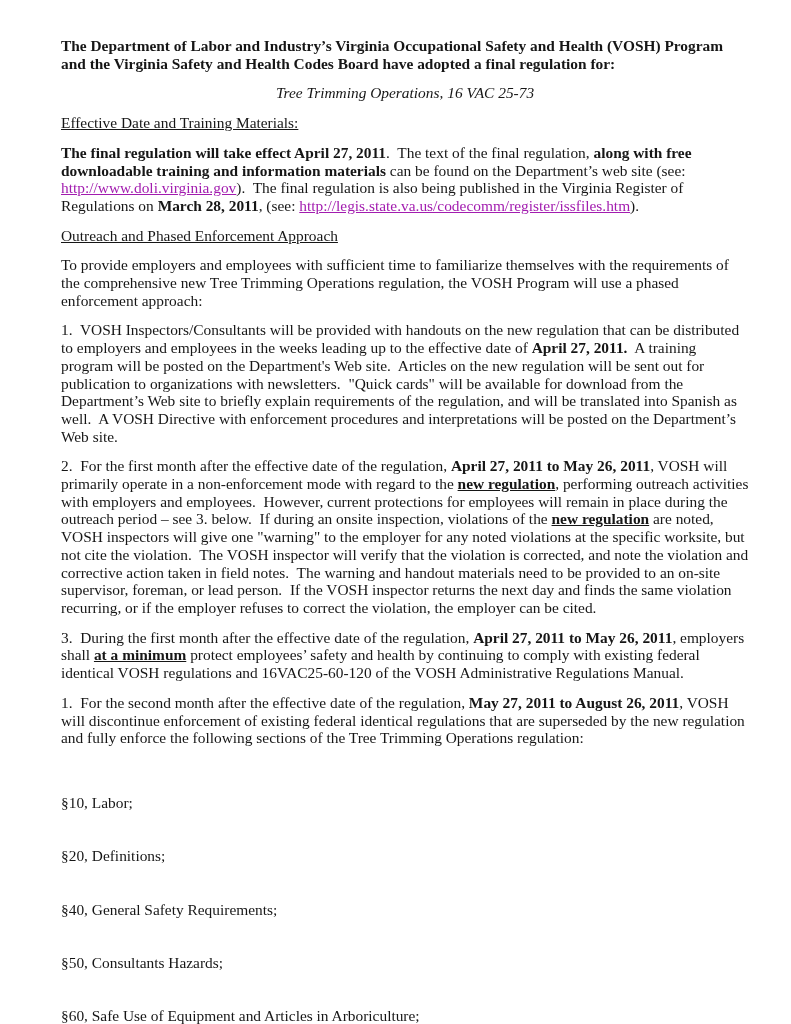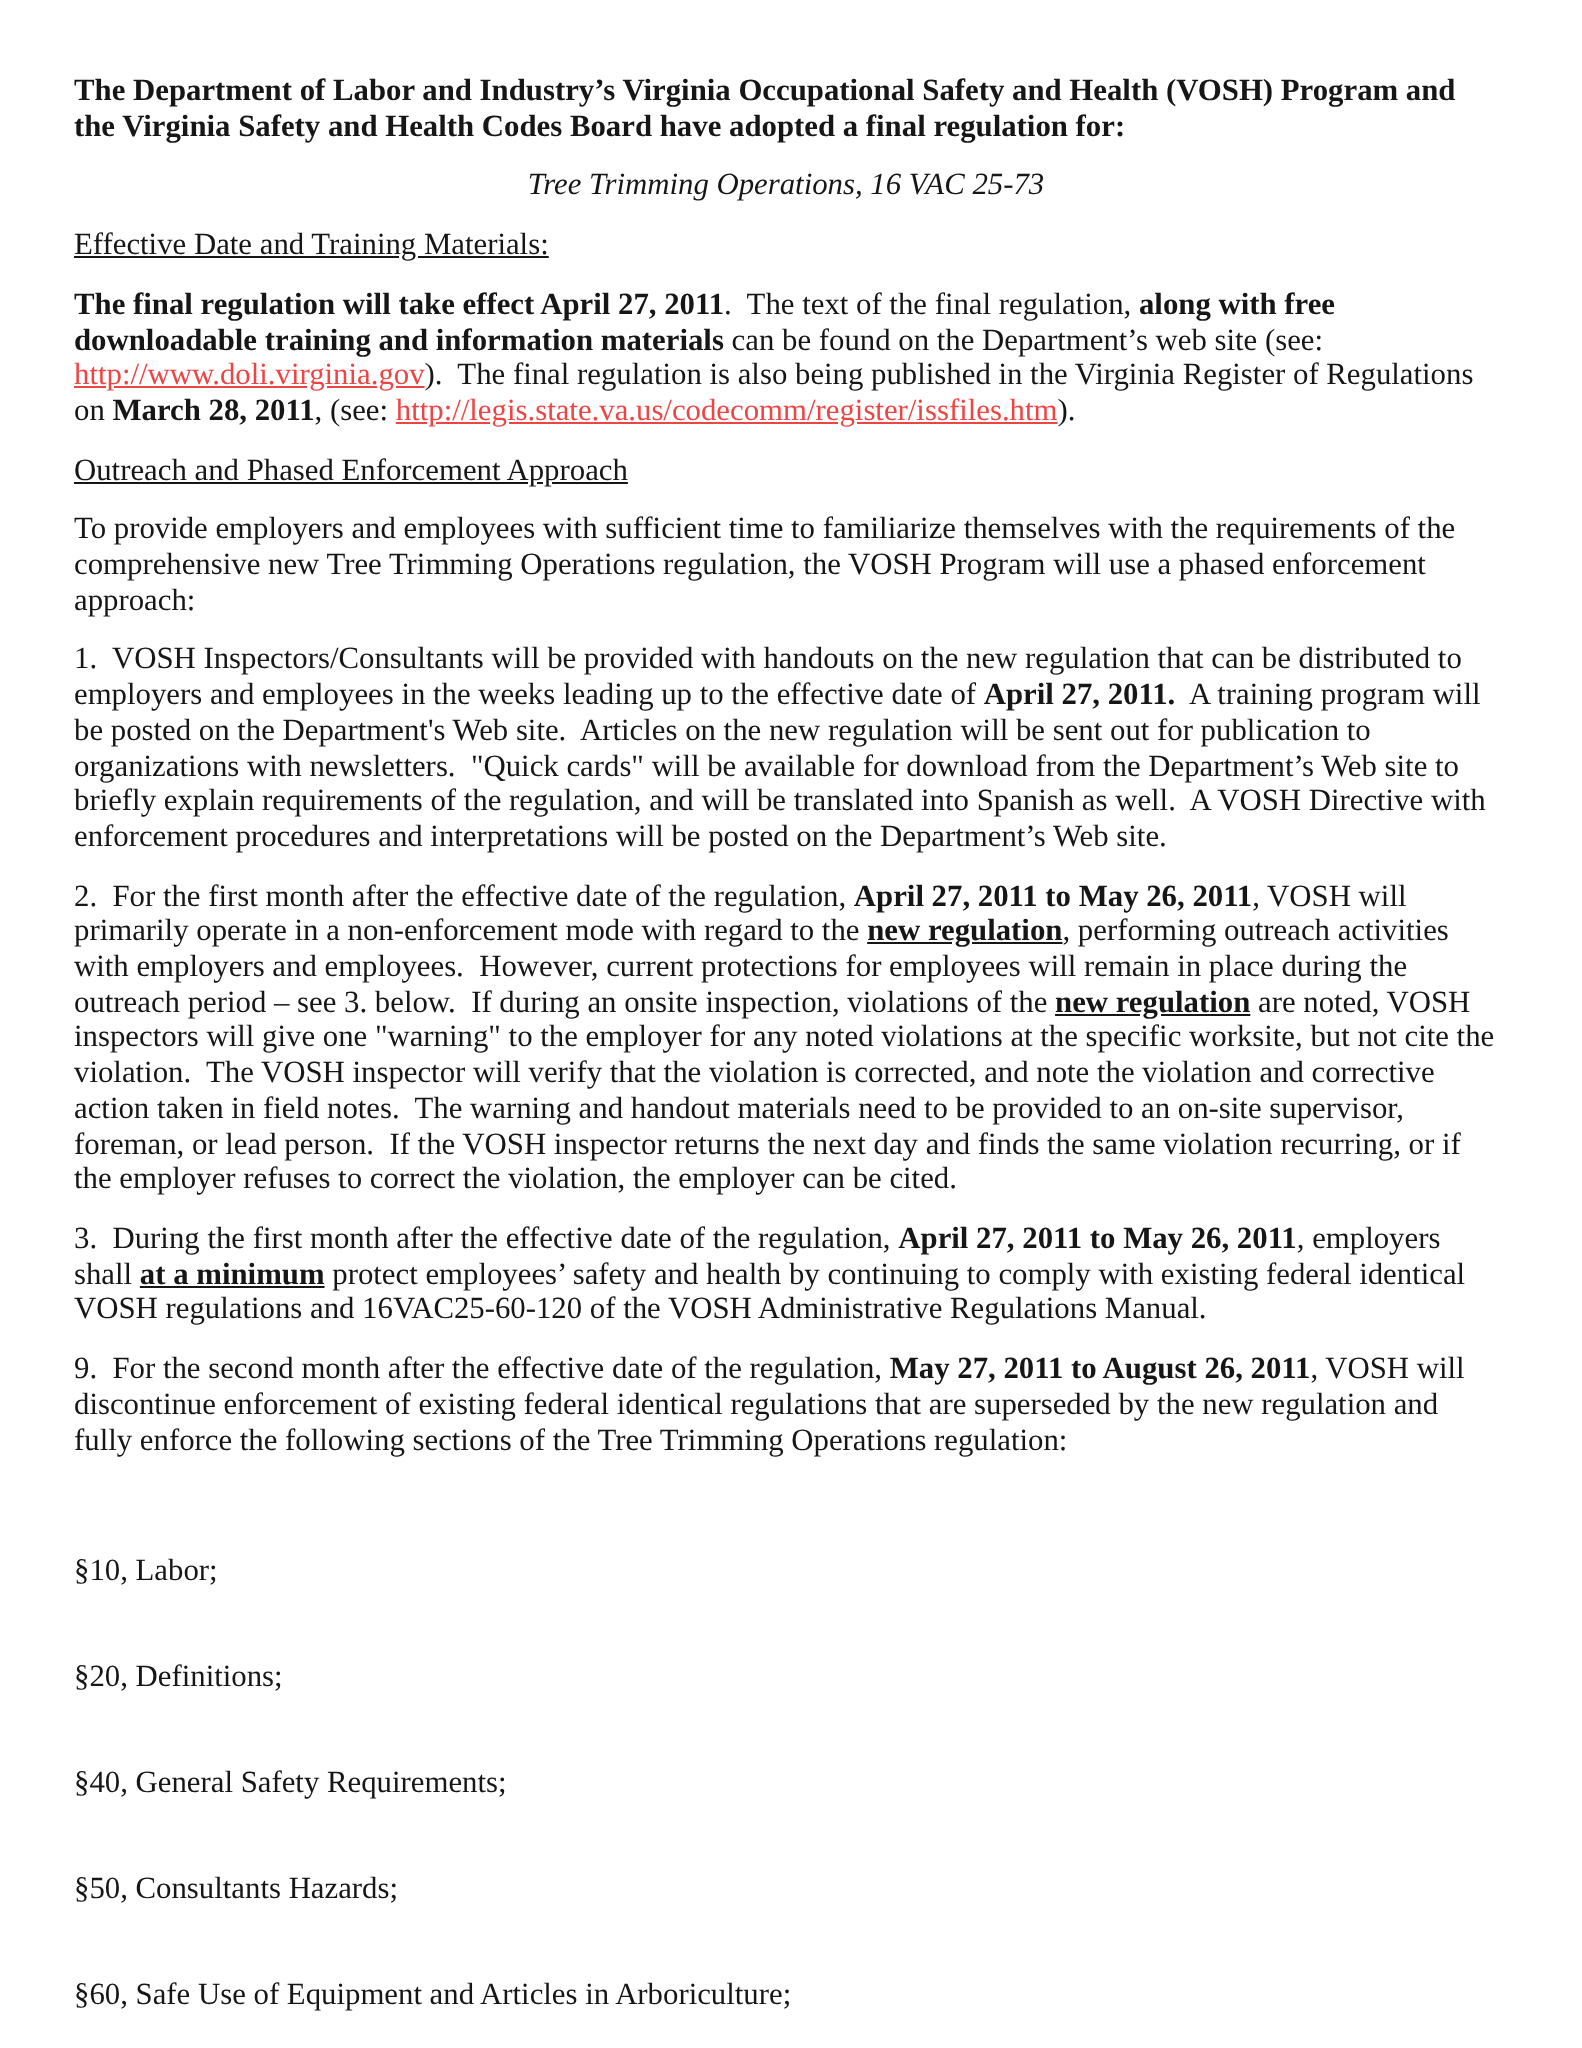--- a/index.html
+++ b/index.html
@@ -5,35 +5,35 @@
   * { box-sizing: border-box; }
   html, body { margin: 0; padding: 0; }
   body {
     width: 791px; height: 1024px;
     background: #ffffff;
     color: #161616;
     font-family: "Liberation Serif", "DejaVu Serif", serif;
   }
   .page {
     width: 791px; height: 1024px;
-    padding: 37px 42px 0 37px;
+    padding: 37px 42px 0 61px;
     overflow: hidden;
     background: #ffffff;
   }
   .para, .heading, .doc-title, .list-block {
     font-size: 15.4px;
     line-height: 17.7px;
     margin: 0 0 12px 0;
     white-space: pre-wrap;
   }
   .b  { font-weight: bold; }
   .bu { font-weight: bold; text-decoration: underline; }
   .heading  { font-weight: normal; text-decoration: underline; }
   .doc-title { font-weight: normal; font-style: italic; text-align: center; }
-  .lnk { color: #ef4444; text-decoration: underline; cursor: pointer; }
+  .lnk { color: #a21caf; text-decoration: underline; cursor: pointer; }
   .list-block div { margin: 0; }
 </style>
 </head>
 <body>
 
 <div class="page">
 
   <p class="para b">The Department of Labor and Industry’s Virginia Occupational Safety and Health (VOSH) Program and the Virginia Safety and Health Codes Board have adopted a final regulation for:</p>
 
   <p class="doc-title">Tree Trimming Operations, 16 VAC 25-73</p>
@@ -45,21 +45,21 @@
   <p class="heading">Outreach and Phased Enforcement Approach</p>
 
   <p class="para">To provide employers and employees with sufficient time to familiarize themselves with the requirements of the comprehensive new Tree Trimming Operations regulation, the VOSH Program will use a phased enforcement approach:</p>
 
   <p class="para"><span>1.  VOSH Inspectors/Consultants will be provided with handouts on the new regulation that can be distributed to employers and employees in the weeks leading up to the effective date of </span><span class="b">April 27, 2011.</span><span>  A training program will be posted on the Department's Web site.  Articles on the new regulation will be sent out for publication to organizations with newsletters.  "Quick cards" will be available for download from the Department’s Web site to briefly explain requirements of the regulation, and will be translated into Spanish as well.  A VOSH Directive with enforcement procedures and interpretations will be posted on the Department’s Web site.</span></p>
 
   <p class="para"><span>2.  For the first month after the effective date of the regulation, </span><span class="b">April 27, 2011 to May 26, 2011</span><span>, VOSH will primarily operate in a non-enforcement mode with regard to the </span><span class="bu">new regulation</span><span>, performing outreach activities with employers and employees.  However, current protections for employees will remain in place during the outreach period – see 3. below.  If during an onsite inspection, violations of the </span><span class="bu">new regulation</span><span> are noted, VOSH inspectors will give one "warning" to the employer for any noted violations at the specific worksite, but not cite the violation.  The VOSH inspector will verify that the violation is corrected, and note the violation and corrective action taken in field notes.  The warning and handout materials need to be provided to an on-site supervisor, foreman, or lead person.  If the VOSH inspector returns the next day and finds the same violation recurring, or if the employer refuses to correct the violation, the employer can be cited.</span></p>
 
   <p class="para"><span>3.  During the first month after the effective date of the regulation, </span><span class="b">April 27, 2011 to May 26, 2011</span><span>, employers shall </span><span class="bu">at a minimum</span><span> protect employees’ safety and health by continuing to comply with existing federal identical VOSH regulations and 16VAC25-60-120 of the VOSH Administrative Regulations Manual.</span></p>
 
-  <p class="para"><span>9.  For the second month after the effective date of the regulation, </span><span class="b">May 27, 2011 to August 26, 2011</span><span>, VOSH will discontinue enforcement of existing federal identical regulations that are superseded by the new regulation and fully enforce the following sections of the Tree Trimming Operations regulation:</span></p>
+  <p class="para"><span>1.  For the second month after the effective date of the regulation, </span><span class="b">May 27, 2011 to August 26, 2011</span><span>, VOSH will discontinue enforcement of existing federal identical regulations that are superseded by the new regulation and fully enforce the following sections of the Tree Trimming Operations regulation:</span></p>
 
   <div class="list-block">
     <div>§10, Labor;</div>
     <div>§20, Definitions;</div>
     <div>§40, General Safety Requirements;</div>
     <div>§50, Consultants Hazards;</div>
     <div>§60, Safe Use of Equipment and Articles in Arboriculture;</div>
     
     
     

